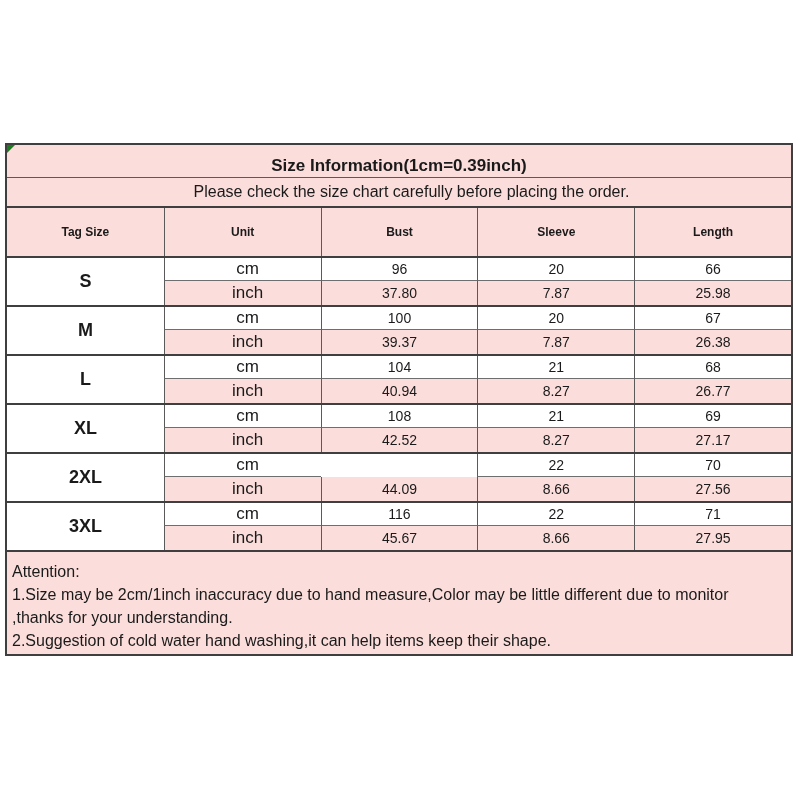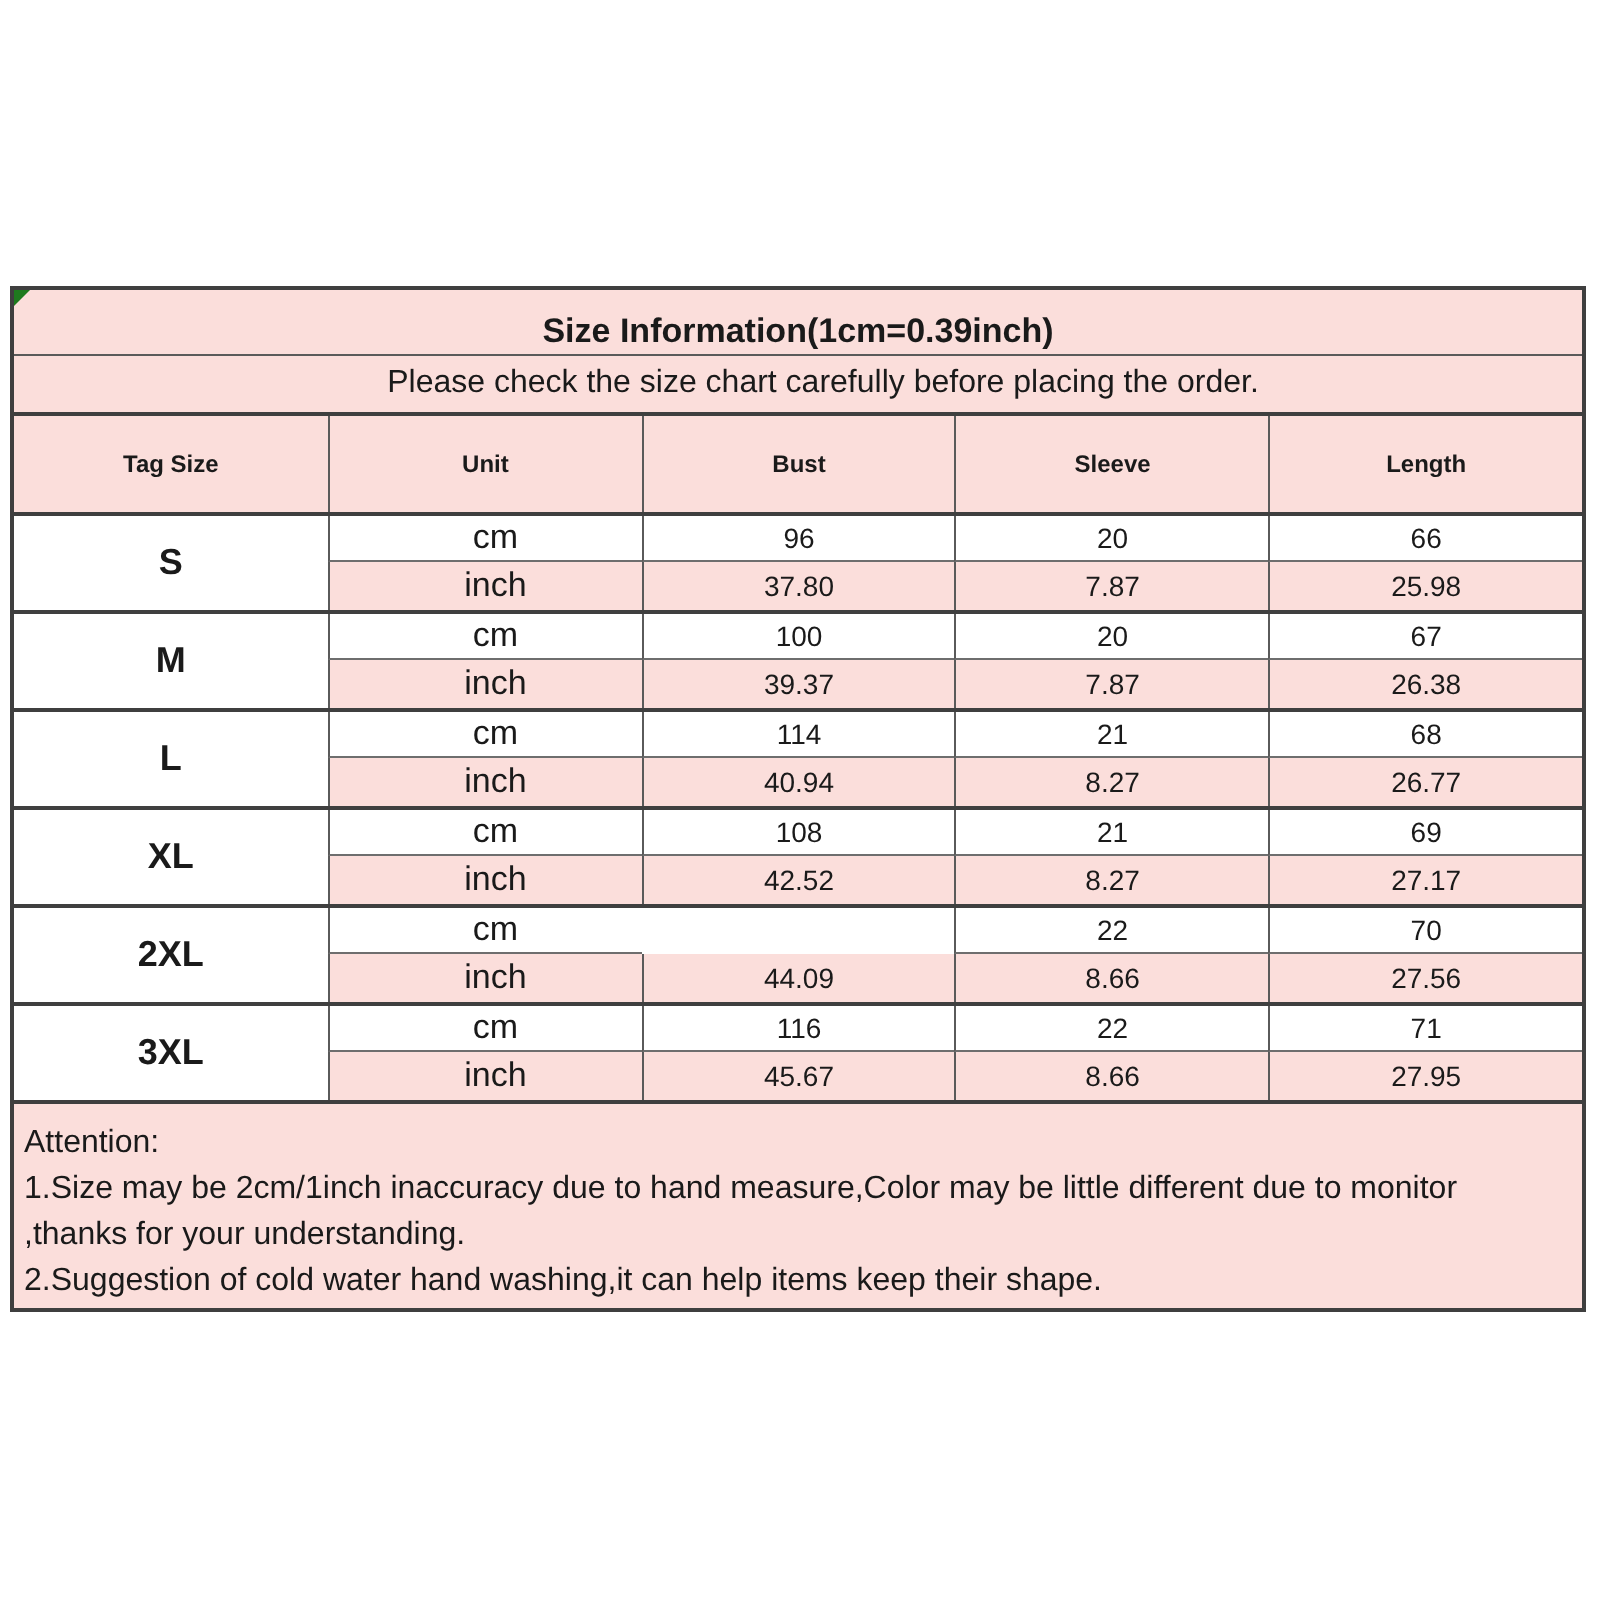--- a/index.html
+++ b/index.html
@@ -101,21 +101,21 @@
     <div class="cell r1 c5 num-text">67</div>
     <div class="cell r2 c2 unit-text">inch</div>
     <div class="cell r2 c3 num-text">39.37</div>
     <div class="cell r2 c4 num-text">7.87</div>
     <div class="cell r2 c5 num-text">26.38</div>
   </div>
 
   <div class="group">
     <div class="cell size-cell">L</div>
     <div class="cell r1 c2 unit-text">cm</div>
-    <div class="cell r1 c3 num-text">114</div>
+    <div class="cell r1 c3 num-text">104</div>
     <div class="cell r1 c4 num-text">21</div>
     <div class="cell r1 c5 num-text">68</div>
     <div class="cell r2 c2 unit-text">inch</div>
     <div class="cell r2 c3 num-text">40.94</div>
     <div class="cell r2 c4 num-text">8.27</div>
     <div class="cell r2 c5 num-text">26.77</div>
   </div>
 
   <div class="group">
     <div class="cell size-cell">XL</div>

